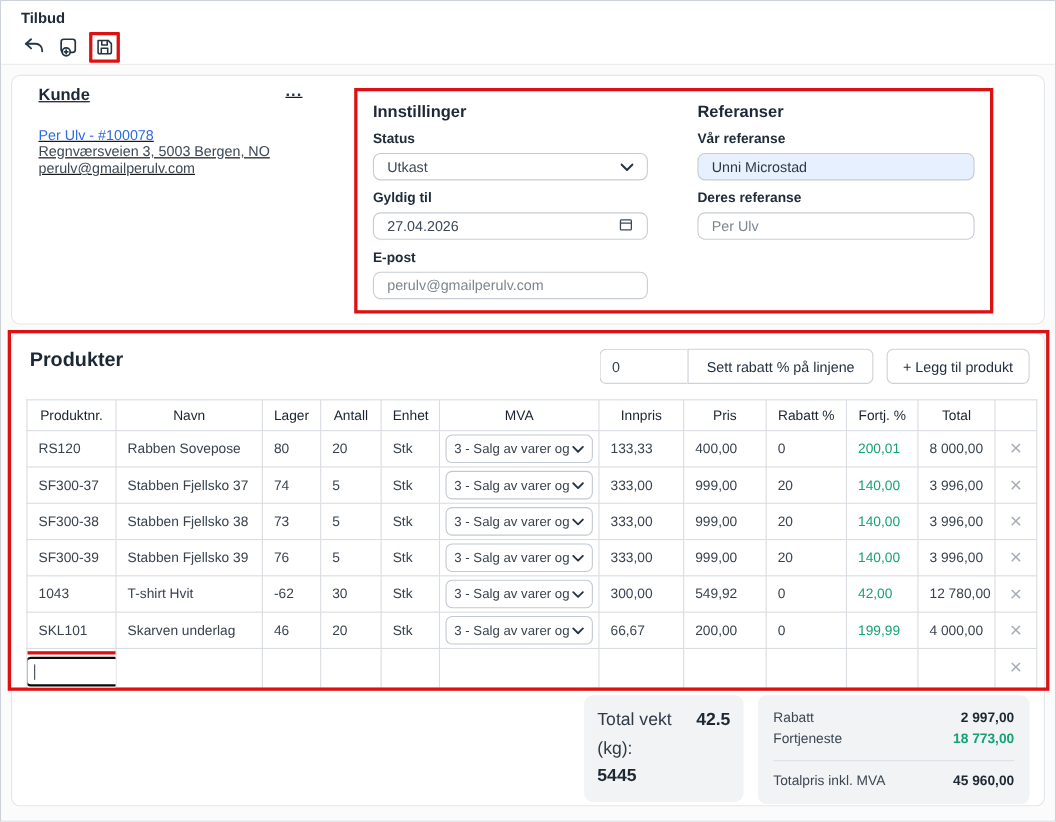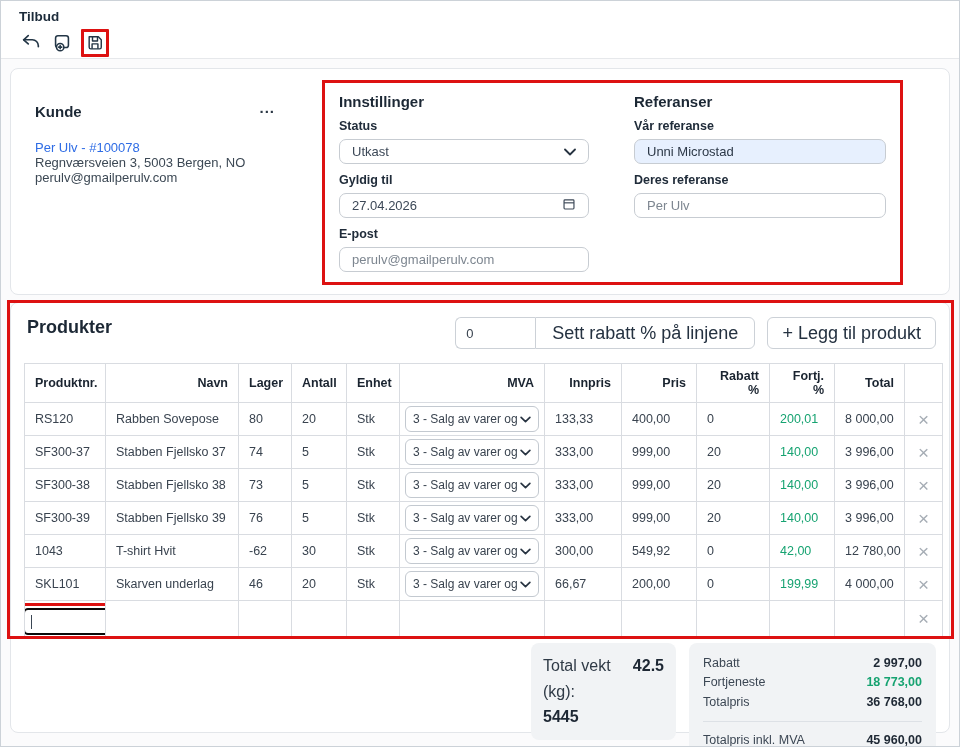--- a/index.html
+++ b/index.html
@@ -18,21 +18,21 @@
   .icon-btn{background:none;border:none;padding:1px;cursor:pointer;display:flex;align-items:center;}
   .icon-btn svg{display:block;}
   .save-highlight{border:3px solid var(--red);padding:1px;border-radius:1px;}
 
   
   .content{height:calc(100% - 58px);background:#fbfbfc;padding:9px;}
   .card{background:#fff;border:1px solid var(--cardborder);border-radius:8px;}
 
   
   .card-top{position:relative;height:227px;margin-bottom:7px;}
-  .kunde{position:absolute;left:24px;top:34px;width:260px;}
+  .kunde{position:absolute;left:24px;top:9px;width:260px;text-decoration:underline;}
   .kunde-head{display:flex;justify-content:space-between;align-items:flex-start;width:240px;}
   .kunde-head h2{font-size:15px;font-weight:bold;color:var(--ink);}
   .more-btn{background:none;border:none;font-size:15px;font-weight:bold;color:#2a3744;letter-spacing:1px;cursor:pointer;line-height:10px;}
   .kunde-link{display:block;margin-top:20px;font-size:13px;color:var(--link);text-decoration:none;cursor:pointer;}
   .kunde-line{font-size:13px;color:#3c4854;}
 
   .settings-redbox{position:absolute;left:311px;top:11px;width:581px;height:205px;border:3px solid var(--red);padding:8px 14px 0;display:flex;justify-content:space-between;}
   .form-col{width:250px;}
   .form-col h3{font-size:15px;font-weight:bold;color:var(--ink);margin:2px 0 4px;}
   .form-label{display:block;font-size:12.5px;font-weight:bold;color:#202c3a;margin:9px 0 6px;}
@@ -43,26 +43,26 @@
 
   
   .card-products{position:relative;height:431px;}
   .produkter-wrap{position:relative;padding:0 13px;}
   .red-overlay{position:absolute;left:-4px;right:-5px;top:-3px;bottom:-2px;border:3px solid var(--red);pointer-events:none;z-index:5;}
   .produkter-header{display:flex;justify-content:space-between;align-items:flex-start;padding:14px 0 14px;height:60px;}
   .produkter-header h2{font-size:18px;font-weight:bold;color:var(--ink);padding-left:3px;}
   .prod-actions{display:flex;align-items:center;}
   .rabatt-group{display:flex;}
   .rabatt-input{width:80px;height:32px;border:1px solid #ccd1d7;border-right:none;border-radius:6px 0 0 6px;padding:0 10px;font-size:13px;color:#39434f;font-family:inherit;outline:none;background:#fff;}
-  .btn{height:32px;border:1px solid #ccd1d7;background:#fff;font-size:18px;color:#243140;font-family:inherit;cursor:pointer;white-space:nowrap;}
+  .btn{height:32px;border:1px solid #ccd1d7;background:#fff;font-size:13px;color:#243140;font-family:inherit;cursor:pointer;white-space:nowrap;}
   .btn-rabatt{border-radius:0 6px 6px 0;padding:0 16px;}
   .btn-legg{border-radius:6px;padding:0 14px;margin-left:12px;}
 
   table{width:100%;border-collapse:collapse;table-layout:fixed;background:#fff;}
-  th{border:1px solid var(--border);padding:5px 10px;font-size:12.5px;font-weight:bold;color:#1a2430;text-align:right;height:28px;}
+  th{border:1px solid var(--border);padding:5px 10px;font-size:12.5px;font-weight:normal;color:#1a2430;text-align:center;height:28px;}
   td{border:1px solid var(--border);padding:4px 10px;font-size:12.5px;color:var(--text);height:30px;overflow:hidden;white-space:nowrap;}
   td.mva-cell{padding:3px 5px;}
   .mva-select{height:26px;border:1px solid #c3c9d0;border-radius:6px;display:flex;align-items:center;justify-content:space-between;padding:0 7px;font-size:12px;color:#39434f;cursor:pointer;background:#fff;}
   .mva-select span{overflow:hidden;white-space:nowrap;}
   td.green{color:var(--green);}
   td.del{padding:0;text-align:center;}
   .x-icon{font-size:19px;color:#a6adb5;cursor:pointer;line-height:1;display:inline-block;}
   tr.new-row td{height:36px;position:relative;}
   .newinput-redbox{position:absolute;left:-7px;top:2px;border:3px solid var(--red);padding:2px;background:#fff;z-index:6;}
   .newinput{width:86px;height:27px;border:2px solid #0a0a0a;border-radius:5px;background:#fff;display:flex;align-items:center;padding-left:6px;}
@@ -373,24 +373,20 @@
         </div>
         <div class="summary-box">
           <div class="trow">
               <span>Rabatt</span>
               <b>2 997,00</b>
             </div>
           <div class="trow green">
               <span>Fortjeneste</span>
               <b>18 773,00</b>
             </div>
-          <div class="trow">
-              <span>Totalpris</span>
-              <b>36 768,00</b>
-            </div>
           <div class="sum-divider"></div>
           <div class="trow">
               <span>Totalpris inkl. MVA</span>
               <b>45 960,00</b>
             </div>
         </div>
       </div>
     </div>
 
   </div>

